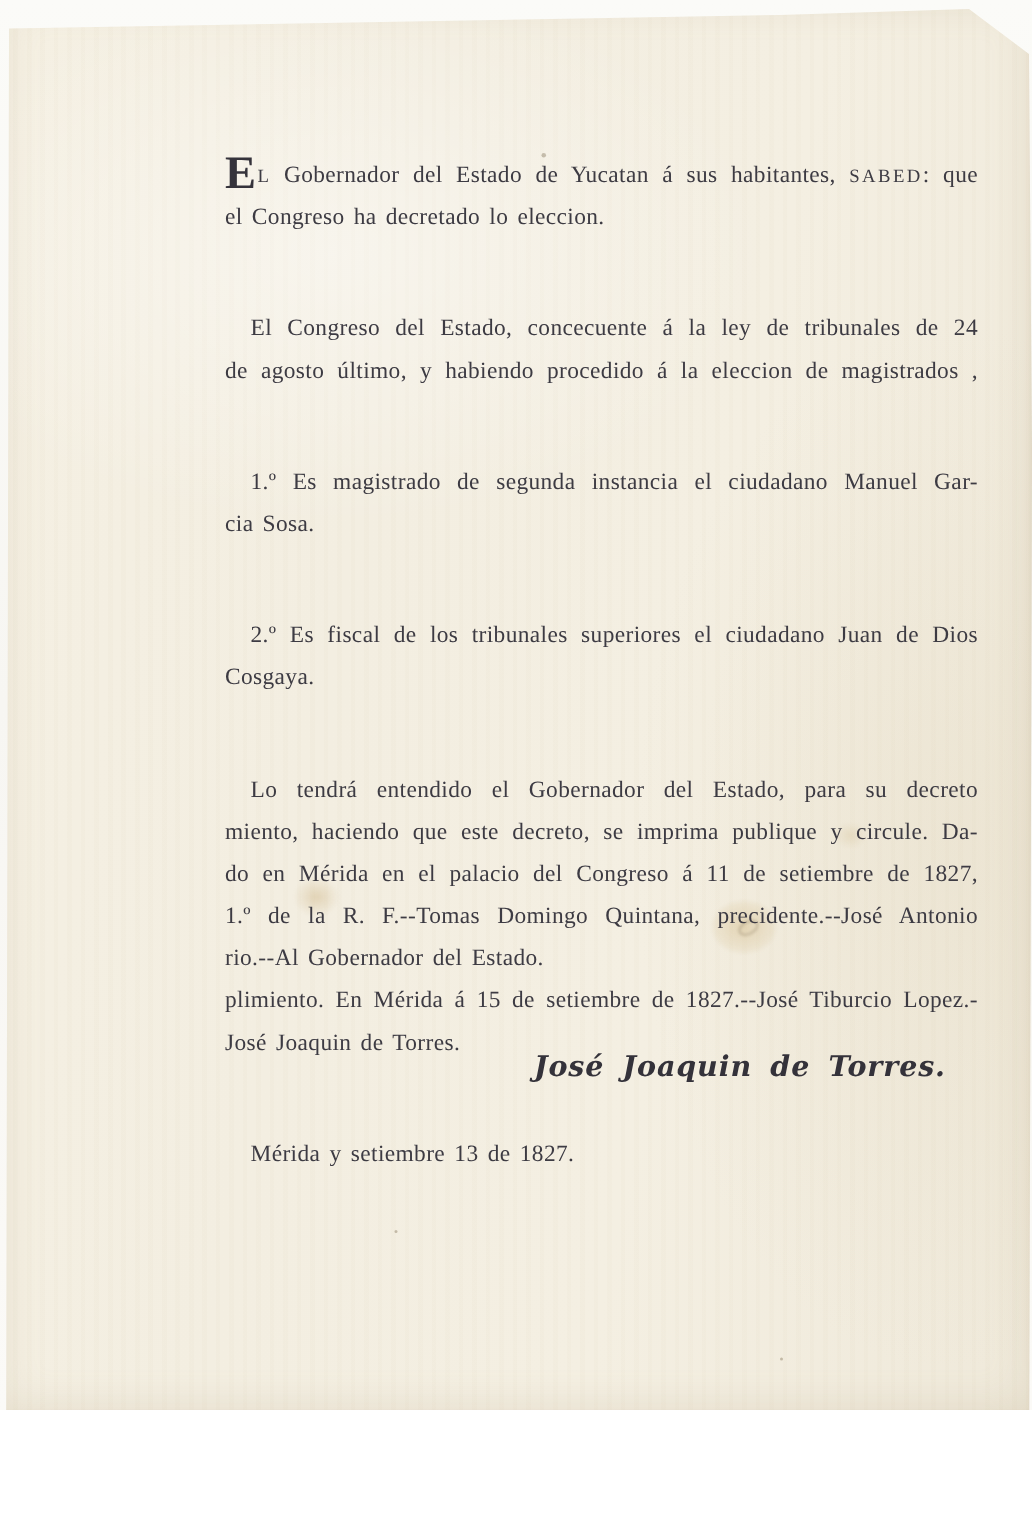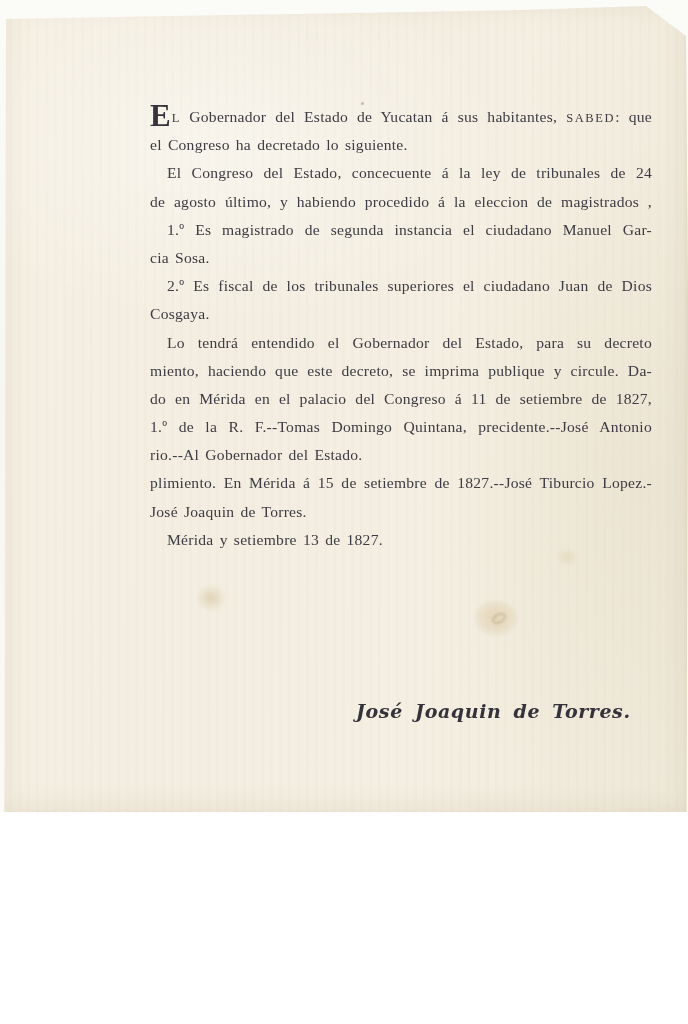--- a/index.html
+++ b/index.html
@@ -2,21 +2,21 @@
 <html style="--paper: #f5f0e3; --ink: #3d3b43; --scan-background: #f9f8f4; --stain: #ceb278;"><head>
 <meta charset="utf-8">
 <style>
   html,body{margin:0;padding:0;}
   body{
     width:688px;height:1024px;
     background:#ffffff;
     font-family:"Liberation Serif","DejaVu Serif",serif;
   }
   .scan{
-    position:relative;width:688px;height:812px;overflow:hidden;
+    position:relative;width:688px;height:940px;overflow:hidden;
     background:linear-gradient(180deg,#fbfbf8 0%,#f7f6f2 50%,#fbfaf7 100%);
   }
   .paper{
     position:absolute;inset:0;
     clip-path:polygon(6px 19px,520px 10px,646px 6px,686px 36px,688px 300px,686px 1009px,400px 1013px,60px 1005px,4px 1002px);
     background:
       radial-gradient(ellipse 420px 260px at 32% 18%, rgba(255,255,255,0.40), rgba(255,255,255,0) 70%),
       radial-gradient(ellipse 300px 500px at 92% 60%, rgba(222,210,182,0.25), rgba(255,255,255,0) 70%),
       repeating-linear-gradient(90deg, rgba(190,172,130,0.035) 0px, rgba(190,172,130,0.035) 3px, rgba(255,255,255,0) 3px, rgba(255,255,255,0) 9px),
       linear-gradient(100deg, var(--paper,#f5f0e3) 0%, #f3eee1 35%, #f4efe2 65%, #efe9da 100%);
@@ -33,21 +33,21 @@
   .stain.s3{left:556px;top:548px;width:22px;height:18px;
     background:radial-gradient(ellipse at 50% 50%, rgba(205,180,128,0.25), rgba(205,180,128,0) 70%);}
   .textblock{
     position:absolute;left:150px;top:103px;width:502px;
     color:var(--ink,#3d3b43);
     font-size:15.6px;letter-spacing:0.25px;word-spacing:2px;
   }
   .ln{height:28.2px;line-height:28.2px;white-space:nowrap;}
   .ln.j{text-align:justify;text-align-last:justify;text-justify:inter-word;white-space:normal;height:28.2px;overflow:hidden;}
   .ln.l{text-align:left;}
-  .ln.ind{text-indent:17px;}
+  .ln.ind{text-indent:17px;margin-top:46px;}
   .dropcap{
     font-size:31px;line-height:0;font-weight:700;letter-spacing:1px;
     vertical-align:-4px;color:#35333b;
   }
   .scl{font-size:12.5px;letter-spacing:1px;}
   .sabed{font-size:12.5px;letter-spacing:1.6px;}
   .signature{
     position:absolute;left:356px;top:700px;
     font-family:"DejaVu Serif","Liberation Serif",serif;
     font-style:italic;font-weight:700;
@@ -63,21 +63,21 @@
     <div class="stain s1"></div>
     <div class="stain s2"></div>
     <div class="stain s3"></div>
     <div class="speck" style="left:361px;top:102px;width:3px;height:3px;"></div>
     <div class="speck" style="left:263px;top:820px;width:2px;height:2px;"></div>
     <div class="speck" style="left:520px;top:905px;width:2px;height:2px;"></div>
     <div class="speck" style="left:430px;top:940px;width:2px;height:2px;"></div>
 
     <div class="textblock">
       <div class="ln j"><span class="dropcap">E</span><span class="scl">L</span><span> Gobernador del Estado de Yucatan á sus habitantes, </span><span class="sabed">SABED</span><span>: que</span></div>
-      <div class="ln l">el Congreso ha decretado lo siguiente.</div>
+      <div class="ln l">el Congreso ha decretado lo eleccion.</div>
       <div class="ln j ind">El Congreso del Estado, concecuente á la ley de tribunales de 24</div>
       <div class="ln j">de agosto último, y habiendo procedido á la eleccion de magistrados ,</div>
       <div class="ln j ind">1.º Es magistrado de segunda instancia el ciudadano Manuel Gar-</div>
       <div class="ln l">cia Sosa.</div>
       <div class="ln j ind">2.º Es fiscal de los tribunales superiores el ciudadano Juan de Dios</div>
       <div class="ln l">Cosgaya.</div>
       <div class="ln j ind">Lo tendrá entendido el Gobernador del Estado, para su decreto</div>
       <div class="ln j">miento, haciendo que este decreto, se imprima publique y circule. Da-</div>
       <div class="ln j">do en Mérida en el palacio del Congreso á 11 de setiembre de 1827,</div>
       <div class="ln j">1.º de la R. F.--Tomas Domingo Quintana, precidente.--José Antonio</div>

